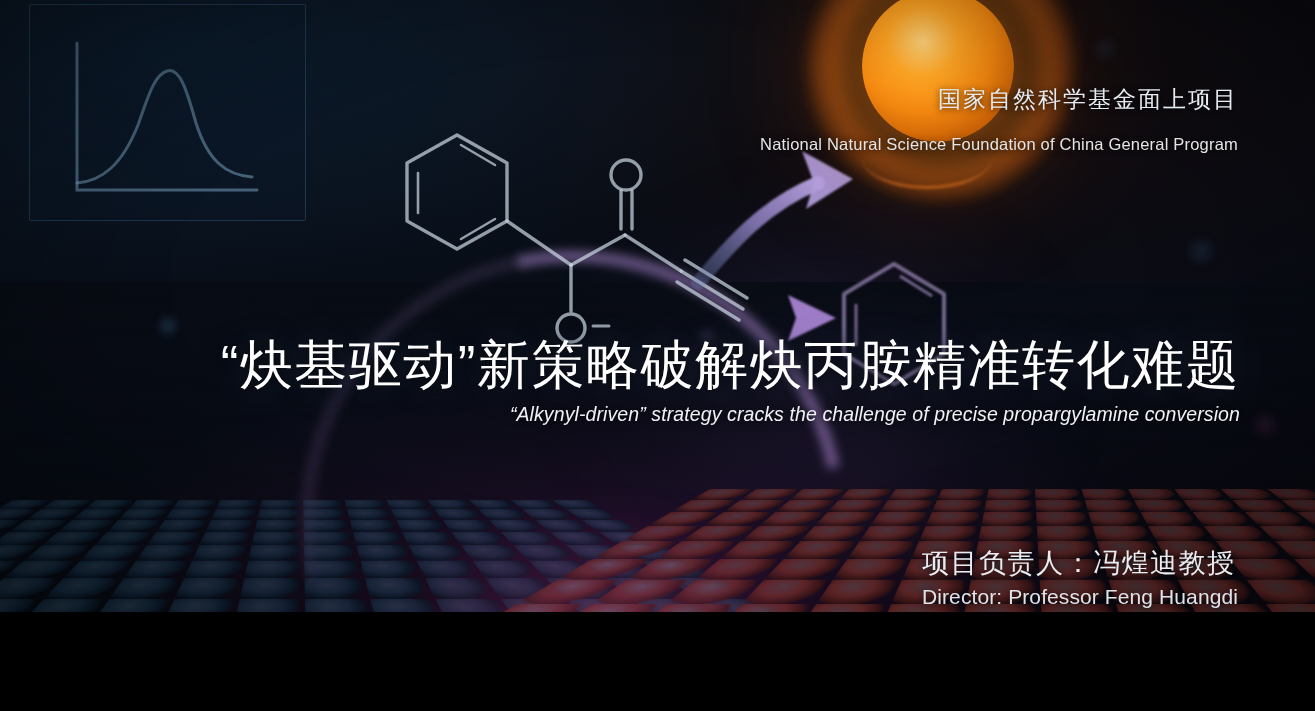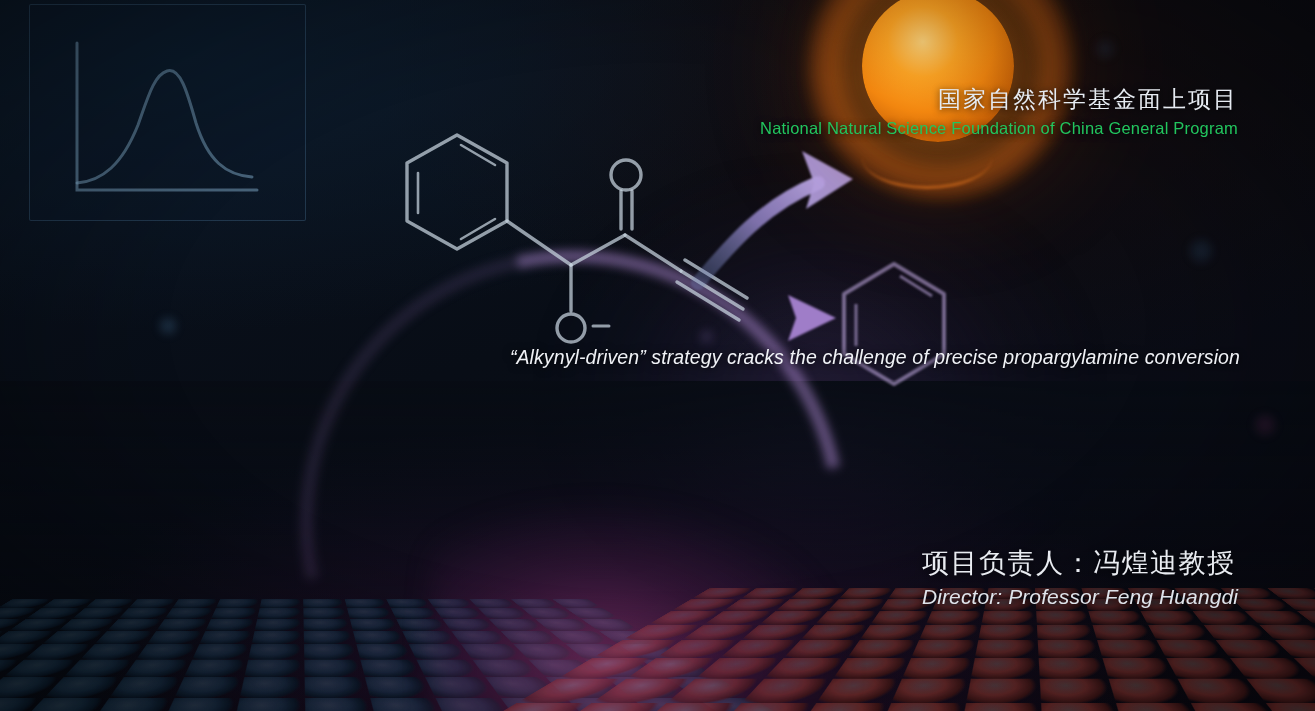--- a/index.html
+++ b/index.html
@@ -9,21 +9,21 @@
     background: #000;
   }
   body {
     font-family: "Liberation Sans", "DejaVu Sans", sans-serif;
   }
 
   
   #poster {
     position: relative;
     width: 1315px;
-    height: 711px;
+    height: 612px;
     overflow: hidden;
     background: #070d16;
     user-select: none;
   }
 
   
   .bg-base {
     position: absolute; inset: 0;
     background:
       radial-gradient(ellipse 70% 55% at 14% 8%,  #0c1b2b 0%, rgba(8,14,24,0) 70%),
@@ -169,24 +169,24 @@
     text-align: right;
     line-height: 1.0;
   }
   .header-cn {
     font-size: 23px;
     letter-spacing: 2px;
     color: #e6ebf2;
     text-shadow: 0 1px 7px rgba(0,0,0,0.85);
   }
   .header-en {
-    margin-top: 9px;
+    margin-top: 25px;
     font-size: 16.5px;
     letter-spacing: 0.2px;
-    color: #22c55e;
+    color: #e5e5e5;
     text-shadow: 0 1px 7px rgba(0,0,0,0.85);
   }
 
   .title-block {
     position: absolute;
     left: 0; right: 75px;
     top: 336px;
     text-align: right;
   }
   .title-cn {
@@ -218,21 +218,20 @@
     letter-spacing: 1.5px;
     color: #e9ecf1;
     text-shadow: 0 2px 10px rgba(0,0,0,0.9);
   }
   .director-en {
     margin-top: 9px;
     font-size: 21px;
     letter-spacing: 0.1px;
     color: #dee3ea;
     text-shadow: 0 2px 10px rgba(0,0,0,0.9);
-    font-style: italic;
   }
 
   
   .speck {
     position: absolute;
     border-radius: 50%;
     filter: blur(5px);
     pointer-events: none;
   }
 </style>
@@ -340,20 +339,21 @@
   <div class="orange-arc"></div>
 
   <div class="bg-vignette"></div>
 
   <div class="header-block">
     <div class="header-cn">国家自然科学基金面上项目</div>
     <div class="header-en">National Natural Science Foundation of China  General Program</div>
   </div>
 
   <div class="title-block">
+    <div class="title-cn">“炔基驱动”新策略破解炔丙胺精准转化难题</div>
     <div class="title-en">“Alkynyl-driven” strategy cracks the challenge of precise propargylamine conversion</div>
   </div>
 
   <div class="director-block">
     <div class="director-cn">项目负责人：冯煌迪教授</div>
     <div class="director-en">Director: Professor Feng Huangdi</div>
   </div>
 
 </div>
 

